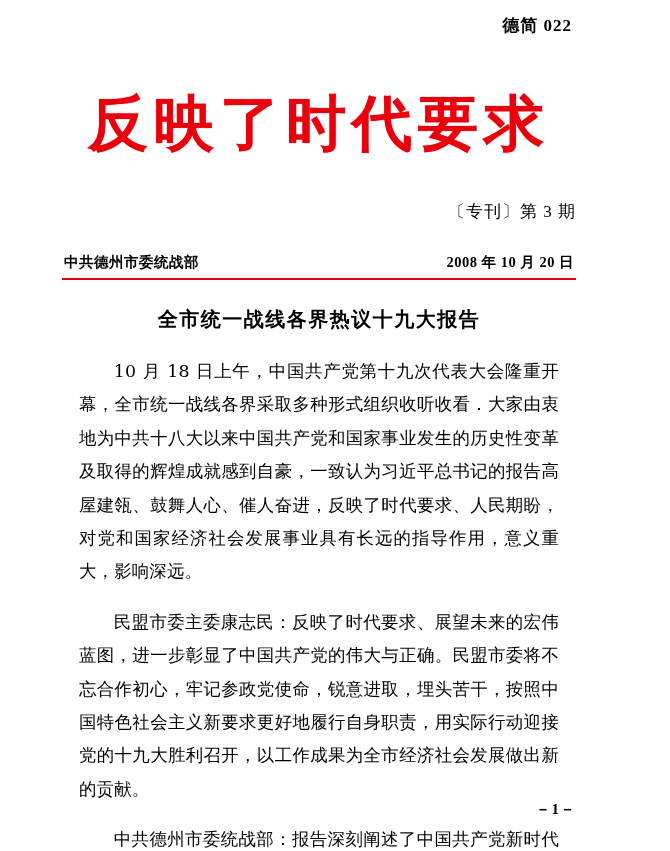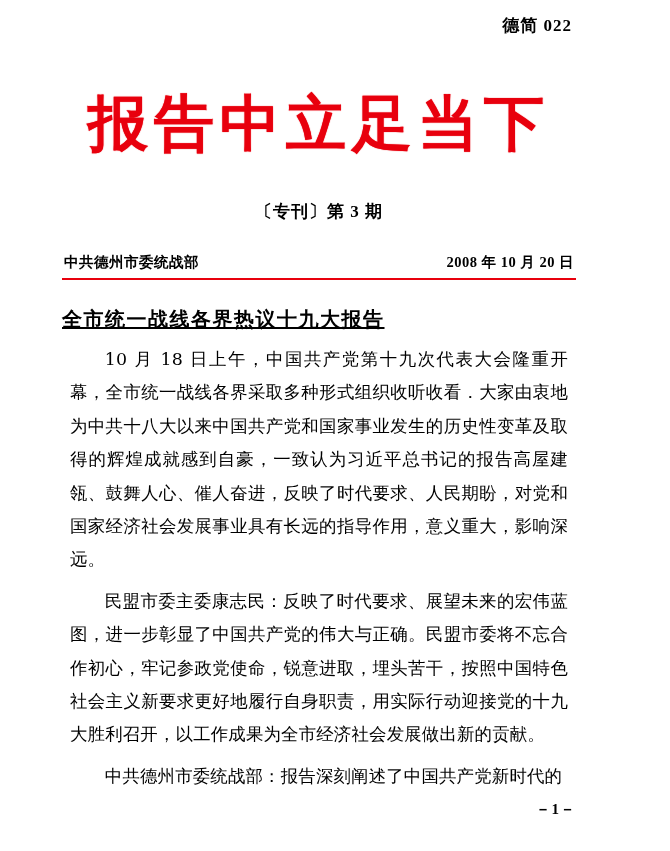--- a/index.html
+++ b/index.html
@@ -36,53 +36,53 @@
     color: #e8000d;
     font-size: 60px;
     font-weight: bold;
     letter-spacing: 6px;
     margin-top: 52px;
     line-height: 1.15;
     font-family: "DejaVu Serif", "Liberation Serif", serif;
     text-shadow: 0 0 1px #e8000d;
   }
   .issue {
-    text-align: center;
+    text-align: right;
     font-size: 17px;
-    font-weight: bold;
+    font-weight: normal;
     margin-top: 42px;
     letter-spacing: 1px;
   }
   .meta-row {
     display: flex;
     justify-content: space-between;
     align-items: baseline;
     margin-top: 30px;
     font-size: 14.5px;
     font-weight: bold;
     letter-spacing: 0.5px;
     padding: 0 2px;
   }
   .rule {
     border-bottom: 2.5px solid #e8000d;
     margin-top: 6px;
   }
   .article-title {
+    text-align: center;
     font-size: 20px;
     font-weight: bold;
     letter-spacing: 1.5px;
     margin-top: 26px;
-    margin-bottom: 10px;
+    margin-bottom: 22px;
     font-family: "DejaVu Serif", "Liberation Serif", serif;
-    text-decoration: underline;
   }
   .body-text p {
     font-size: 17.4px;
     line-height: 1.92;
-    margin: 8px;
+    margin: 17px;
     text-align: justify;
     text-justify: inter-ideograph;
     text-indent: 2em;
     letter-spacing: 0.2px;
     font-family: "DejaVu Serif", "Liberation Serif", serif;
   }
   .page-number {
     position: absolute;
     bottom: 32px;
     right: 62px;
@@ -91,21 +91,21 @@
     letter-spacing: 1px;
   }
 </style>
 </head>
 <body>
 
 <div class="page">
 
   <div class="doc-number">德简 022</div>
 
-  <div class="masthead">报告中立足当下</div>
+  <div class="masthead">反映了时代要求</div>
 
   <div class="issue">〔专刊〕第 3 期</div>
 
   <div class="meta-row">
     <div>中共德州市委统战部</div>
     <div>2008 年 10 月 20 日</div>
   </div>
   <div class="rule"></div>
 
   <div class="article-title">全市统一战线各界热议十九大报告</div>

